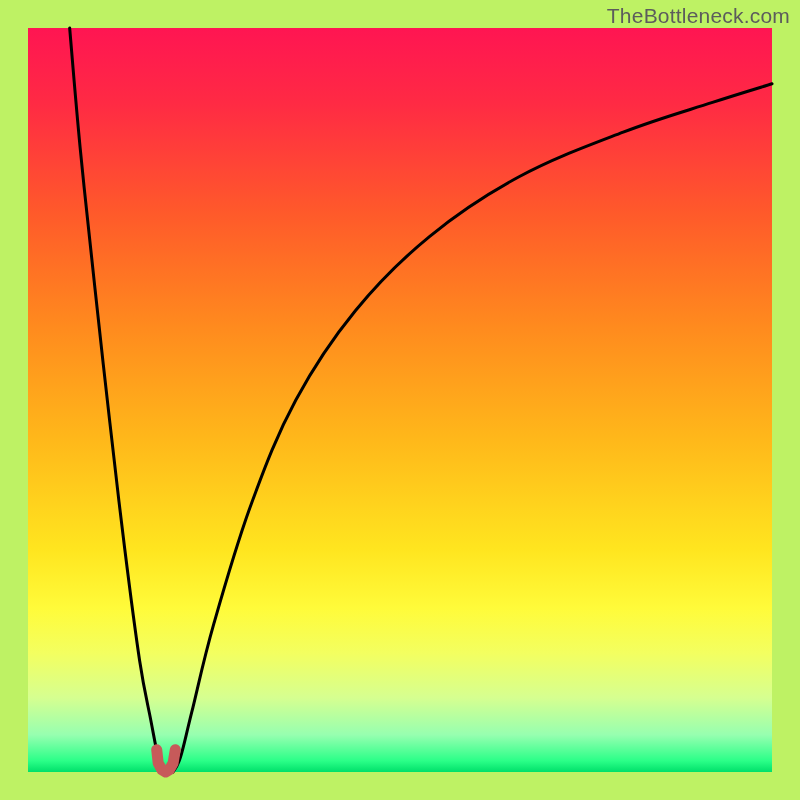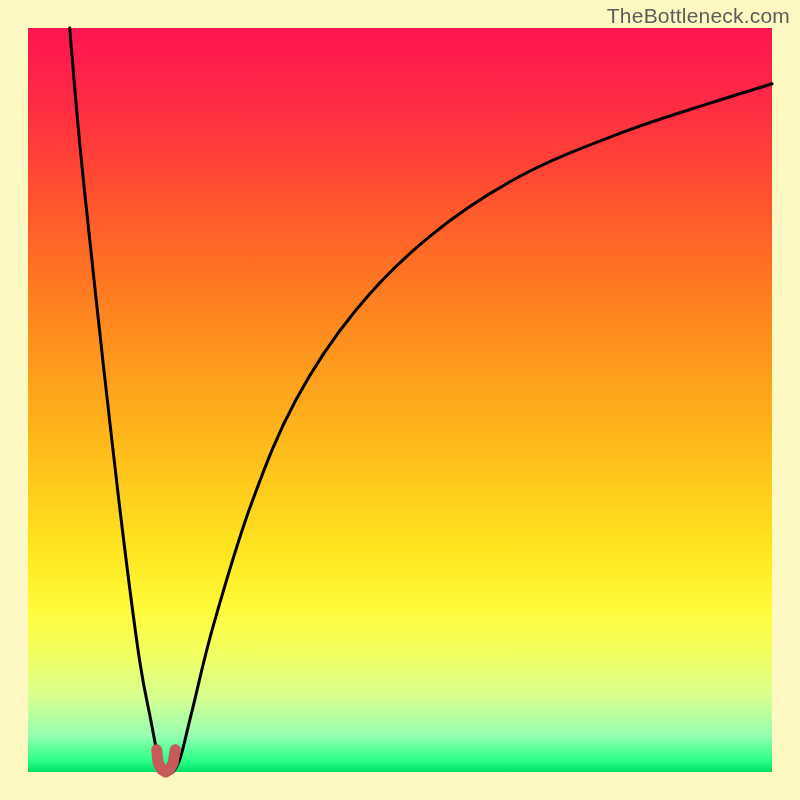--- a/index.html
+++ b/index.html
@@ -8,21 +8,21 @@
     width: 800px;
     height: 800px;
     overflow: hidden;
     background: #000;
     font-family: Arial, Helvetica, sans-serif;
   }
   .frame {
     position: relative;
     width: 800px;
     height: 800px;
-    background: #fef9c3;
+    background: #bef264;
   }
   .plot-area {
     position: absolute;
     left: 28px;
     top: 28px;
     width: 744px;
     height: 744px;
   }
   .gradient-bg {
     position: absolute;

